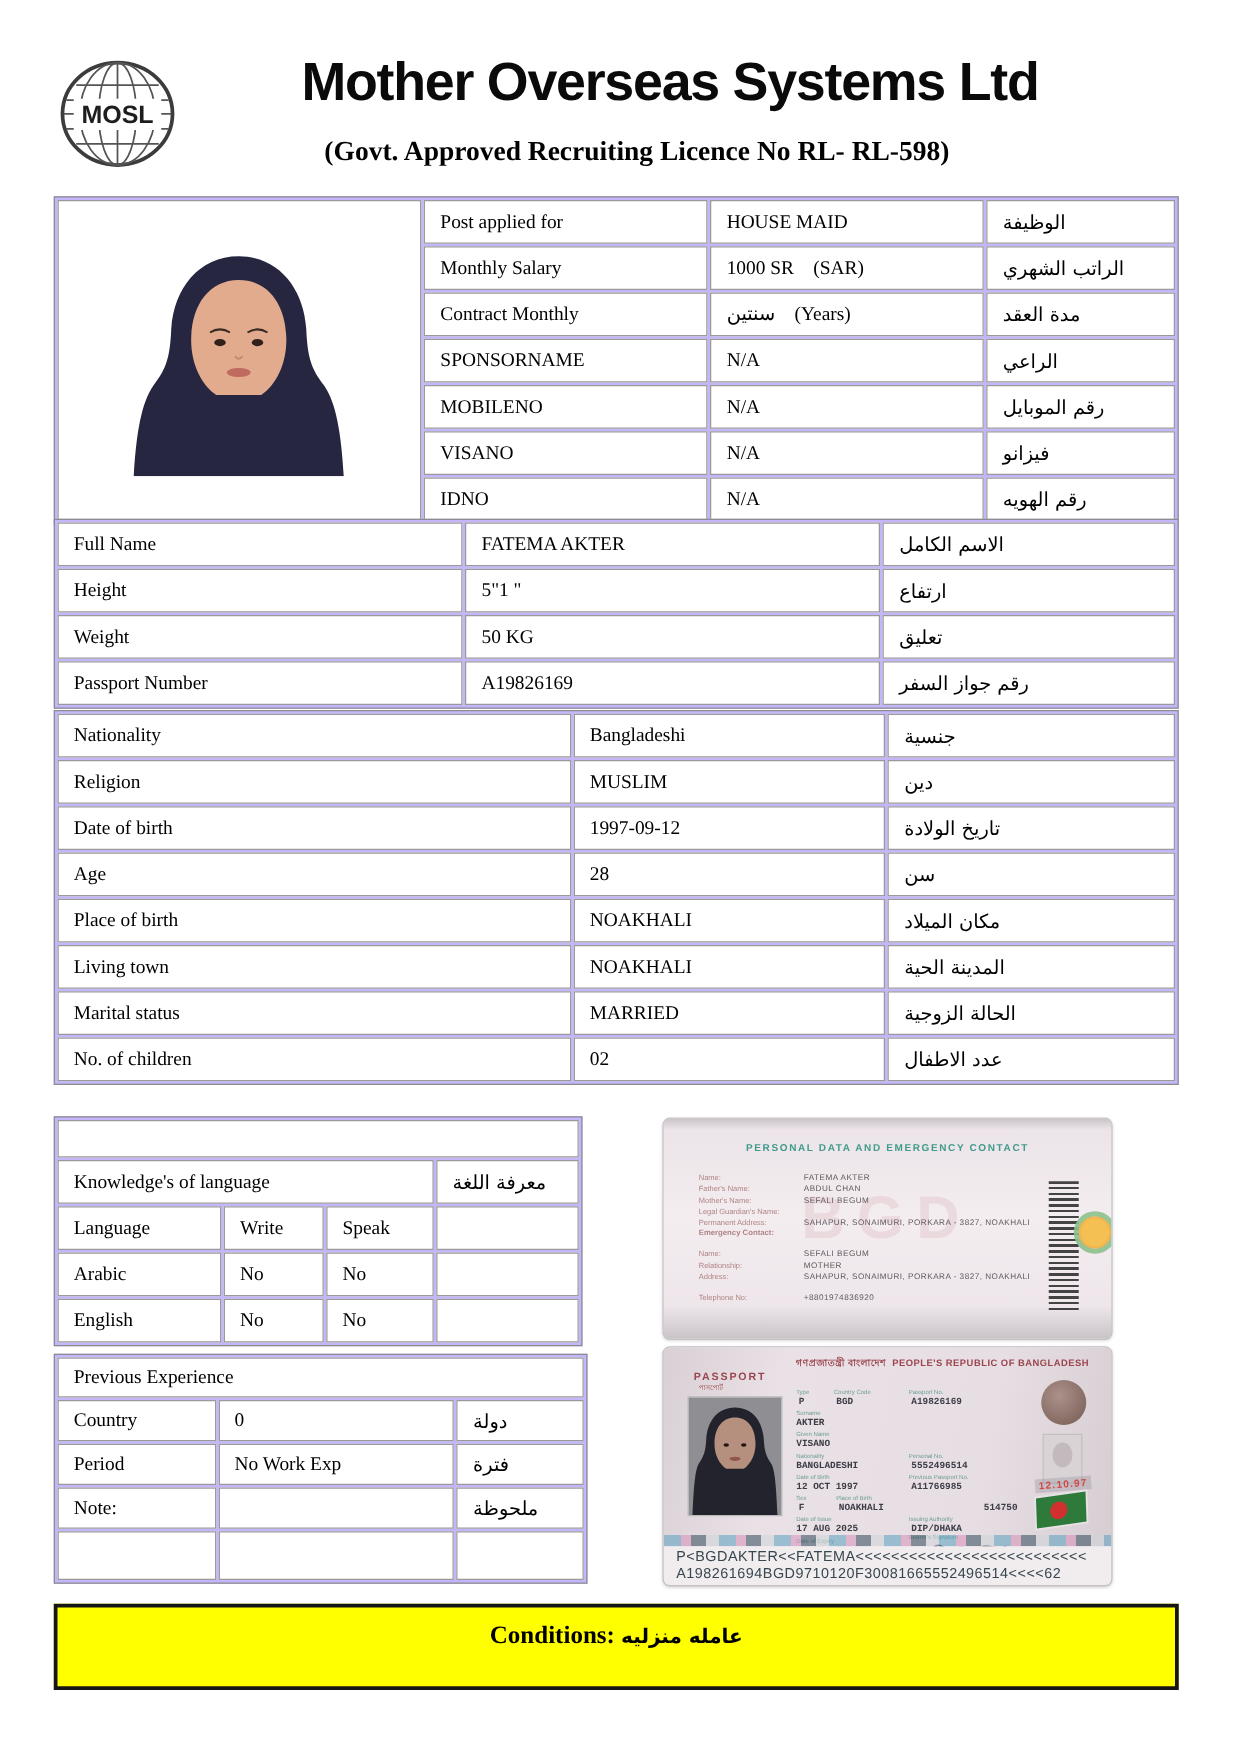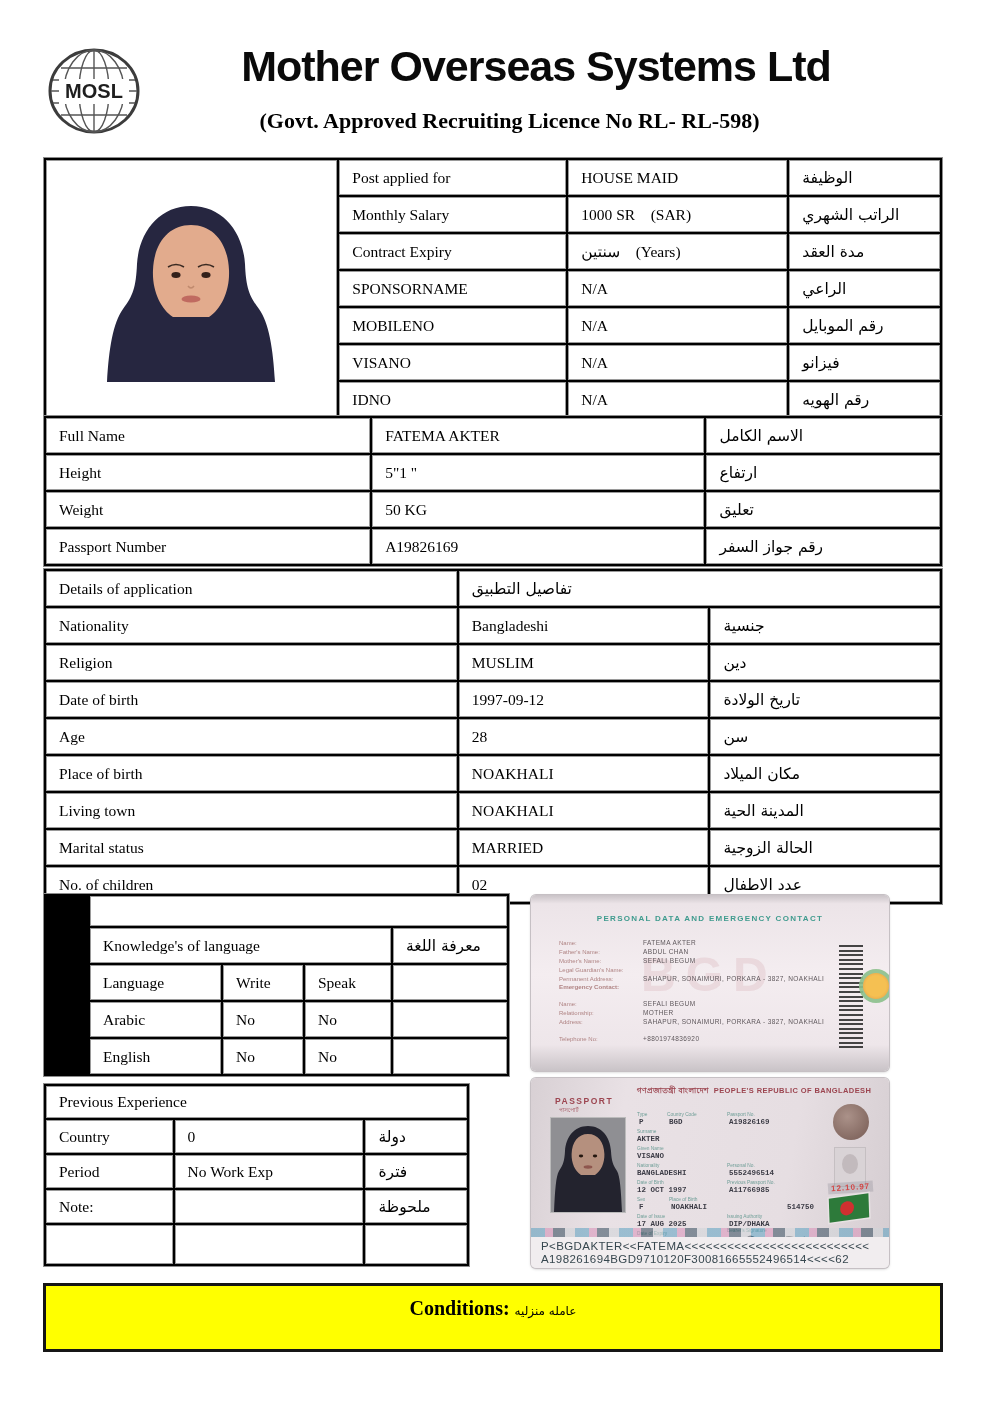--- a/index.html
+++ b/index.html
@@ -14,21 +14,21 @@
     font-family:"Liberation Sans", sans-serif; font-weight:bold;
     font-size:43px; letter-spacing:-1px; color:#0a0a0a; white-space:nowrap;
   }
   #subtitle {
     position:absolute; left:0; right:0; top:108px; text-align:center;
     font-family:"Liberation Serif", serif; font-weight:bold; font-size:22px;margin-left:27px;
   }
   
   table.doc {
     position:absolute; border-collapse:separate; border-spacing:2px;
-    border:1px solid #8c8c8c; table-layout:fixed; background:#000000;
+    border:1px solid #8c8c8c; table-layout:fixed; background:#c4b5fd;
   }
   table.doc td {
     border:1px solid #9a9a9a; font-size:15.5px; padding:0 0 0 12px;
     overflow:hidden; vertical-align:middle; background:#fff;
   }
   td.ar, span.ar { font-family:"DejaVu Sans", sans-serif; font-size:13.5px; }
   td.val { white-space:pre-wrap; }
   
   #applicant-photo-wrap { padding:0; text-align:center; vertical-align:middle; }
   
@@ -99,21 +99,21 @@
   #mrz { position:absolute; left:0; right:0; top:159px; height:31px; background:#f1edef;
          padding:3px 0 0 10px; }
   .mrz-line { font-family:Liberation Sans, sans-serif; font-size:11.5px; line-height:13px;
               color:#37474f; letter-spacing:.4px; white-space:pre; }
   
   #conditions {
     position:absolute; left:43px; top:1283px; width:894px; height:63px;
     background:#ffff00; border:3px solid #161616; text-align:center;
   }
   #conditions .line { margin-top:11px; font-size:20px; font-weight:bold; }
-  #conditions .ar { font-size:12px; font-weight:normal; }
+  #conditions .ar { font-size:16px; font-weight:bold; }
 </style>
 </head>
 <body>
 
 <div id="page">
 
   <div id="title">Mother Overseas Systems Ltd</div>
   <div id="logo">
     <svg viewBox="0 0 96 90" width="96" height="90">
       <ellipse cx="48" cy="45" rx="44" ry="41" fill="none" stroke="#3c3c3c" stroke-width="3"></ellipse>
@@ -156,21 +156,21 @@
       <td class="lbl" style="height:33px">Post applied for</td>
       <td class="val">HOUSE MAID</td>
       <td class="ar">الوظيفة</td>
     </tr>
     <tr>
       <td class="lbl" style="height:33px">Monthly Salary</td>
       <td class="val">1000 SR    (SAR)</td>
       <td class="ar">الراتب الشهري</td>
     </tr>
     <tr>
-      <td class="lbl" style="height:33px">Contract Expiry</td>
+      <td class="lbl" style="height:33px">Contract Monthly</td>
       <td class="val">سنتين    (Years)</td>
       <td class="ar">مدة العقد</td>
     </tr>
     <tr>
       <td class="lbl" style="height:33px">SPONSORNAME</td>
       <td class="val">N/A</td>
       <td class="ar">الراعي</td>
     </tr>
     <tr>
       <td class="lbl" style="height:33px">MOBILENO</td>
@@ -220,24 +220,20 @@
   </tbody>
     </table>
 
   <table class="doc" id="application-table" style="left:43px; top:568px; width:900px;">
     <colgroup>
         <col style="width:408px">
         <col style="width:248px">
         <col style="width:228px">
       </colgroup>
     <tbody>
-        <tr>
-      <td class="lbl" style="height:33px">Details of application</td>
-      <td class="ar" colspan="2">تفاصيل التطبيق</td>
-    </tr>
     <tr>
       <td class="lbl" style="height:33px">Nationality</td>
       <td class="val">Bangladeshi</td>
       <td class="ar">جنسية</td>
     </tr>
     <tr>
       <td class="lbl" style="height:33px">Religion</td>
       <td class="val">MUSLIM</td>
       <td class="ar">دين</td>
     </tr>
@@ -267,21 +263,21 @@
       <td class="ar">الحالة الزوجية</td>
     </tr>
     <tr>
       <td class="lbl" style="height:33px">No. of children</td>
       <td class="val">02</td>
       <td class="ar">عدد الاطفال</td>
     </tr>
   </tbody>
     </table>
 
-  <table class="doc" id="language-table" style="left:43px; top:893px; width:350px;padding-left:44px;">
+  <table class="doc" id="language-table" style="left:43px; top:893px; width:350px;">
     <colgroup>
         <col style="width:131px">
         <col style="width:80px">
         <col style="width:86px">
         <col style="width:114px">
       </colgroup>
     <tbody>
         <tr>
           <td colspan="4" style="height:28px"></td>
         </tr>

